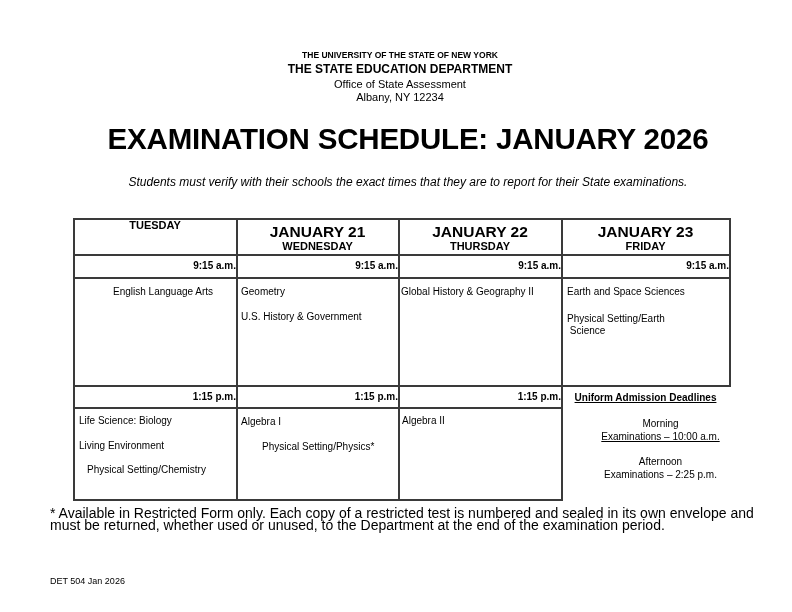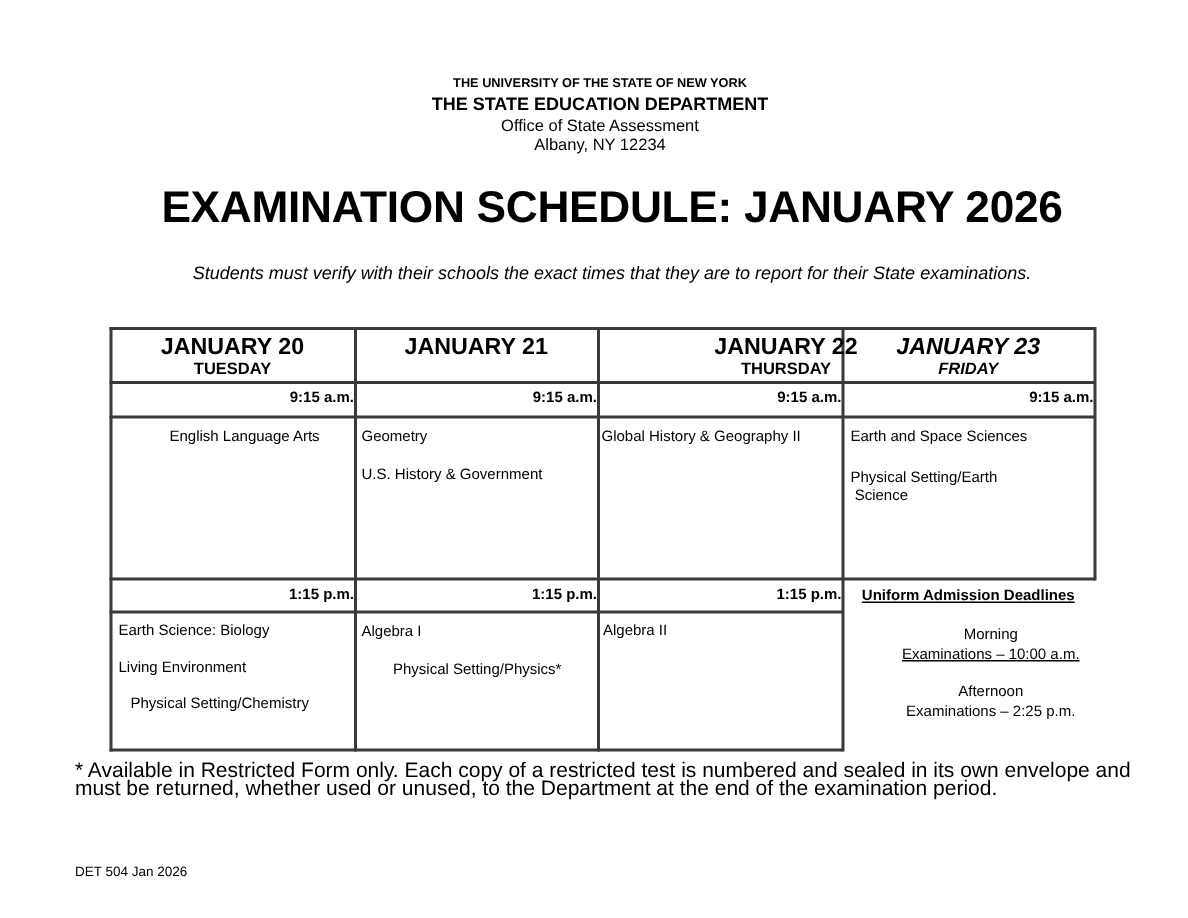--- a/index.html
+++ b/index.html
@@ -57,31 +57,31 @@
   <div class="line" style="left:73px; top:499px; width:489px; height:1.5px;"></div>
 
   <div class="line" style="left:73px; top:218px; width:1.5px; height:283px;"></div>
   <div class="line" style="left:236px; top:218px; width:1.5px; height:283px;"></div>
   <div class="line" style="left:398px; top:218px; width:1.5px; height:283px;"></div>
   <div class="line" style="left:561px; top:218px; width:1.5px; height:283px;"></div>
   <div class="line" style="left:729px; top:218px; width:1.5px; height:169px;"></div>
 </div>
 
 <div class="dayhead" style="left:74px; top:219px; width:162px;">
-  <div class="date">JANUARY 20</div>
   <div class="dow">TUESDAY</div>
 </div>
 <div class="dayhead" style="left:237px; top:219px; width:161px;">
   <div class="date">JANUARY 21</div>
+  <div class="dow">WEDNESDAY</div>
 </div>
-<div class="dayhead" style="left:399px; top:219px; width:162px;padding-left:44px;">
+<div class="dayhead" style="left:399px; top:219px; width:162px;">
   <div class="date">JANUARY 22</div>
   <div class="dow">THURSDAY</div>
 </div>
-<div class="dayhead" style="left:562px; top:219px; width:167px;font-style:italic;">
+<div class="dayhead" style="left:562px; top:219px; width:167px;">
   <div class="date">JANUARY 23</div>
   <div class="dow">FRIDAY</div>
 </div>
 
 <div class="time" style="left:74px; top:255px; width:162px;">9:15 a.m.</div>
 <div class="time" style="left:237px; top:255px; width:161px;">9:15 a.m.</div>
 <div class="time" style="left:399px; top:255px; width:162px;">9:15 a.m.</div>
 <div class="time" style="left:562px; top:255px; width:167px;">9:15 a.m.</div>
 
 <div class="exam" style="left:79px; top:286px;padding-left:34px;">English Language Arts</div>
@@ -92,21 +92,21 @@
 <div class="exam" style="left:401px; top:286px;">Global History &amp; Geography II</div>
 
 <div class="exam" style="left:567px; top:286px;">Earth and Space Sciences</div>
 <div class="exam" style="left:567px; top:313px;">Physical Setting/Earth</div>
 <div class="exam" style="left:567px; top:325px; white-space:pre;"> Science</div>
 
 <div class="time" style="left:74px; top:386px; width:162px;">1:15 p.m.</div>
 <div class="time" style="left:237px; top:386px; width:161px;">1:15 p.m.</div>
 <div class="time" style="left:399px; top:386px; width:162px;">1:15 p.m.</div>
 
-<div class="exam" style="left:79px; top:415px;">Earth Science: Biology</div>
+<div class="exam" style="left:79px; top:415px;">Life Science: Biology</div>
 <div class="exam" style="left:79px; top:440px;">Living Environment</div>
 <div class="exam" style="left:87px; top:464px;">Physical Setting/Chemistry</div>
 
 <div class="exam" style="left:241px; top:416px;">Algebra I</div>
 <div class="exam" style="left:242px; top:441px;padding-left:20px;">Physical Setting/Physics*</div>
 
 <div class="exam" style="left:402px; top:415px;">Algebra II</div>
 
 <div>
   <div class="uad-title" style="left:562px; top:392px; width:167px;">Uniform Admission Deadlines</div>

